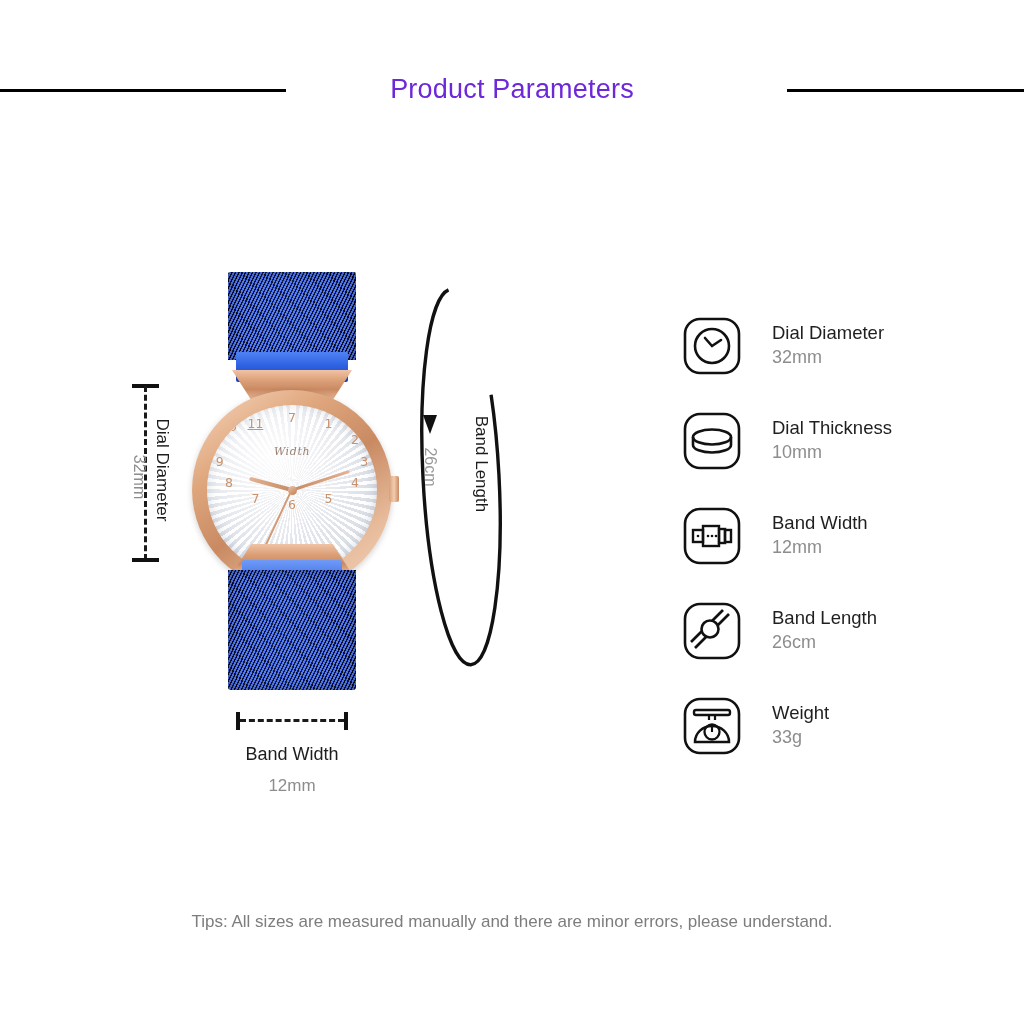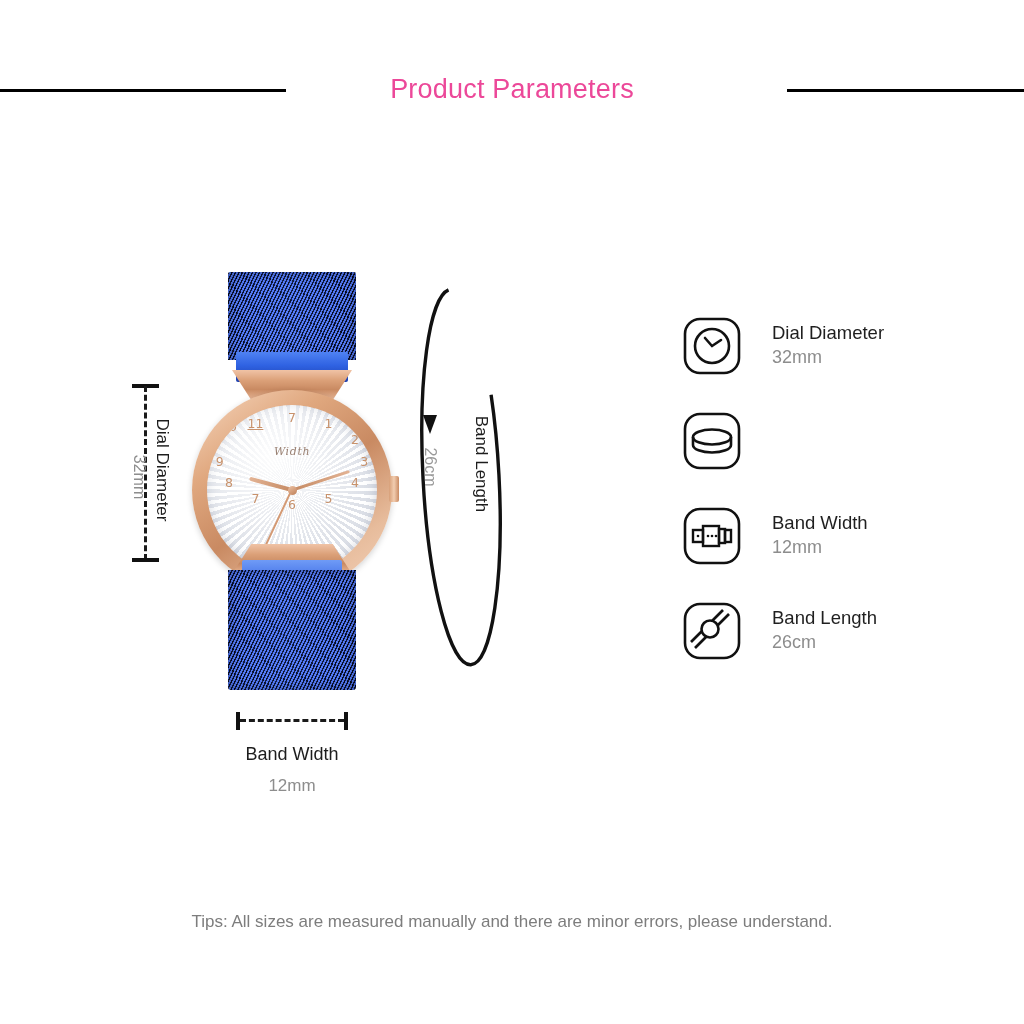--- a/index.html
+++ b/index.html
@@ -35,21 +35,21 @@
   #header .rule.right { left: 787px; width: 237px; }
   #page-title {
     position: absolute;
     top: 0;
     left: 312px;
     width: 400px;
     text-align: center;
     font-size: 27px;
     line-height: 54px;
     letter-spacing: .2px;
-    color: #ec4899;
+    color: #6d28d9;
     white-space: nowrap;
   }
 
   
   #watch-figure {
     position: absolute;
     left: 228px;
     top: 272px;
     width: 128px;
     height: 418px;
@@ -443,20 +443,24 @@
     </div>
   </div>
 
   <div class="spec-row">
     <div class="spec-icon">
       <svg width="62" height="62" viewBox="0 0 62 62">
         <rect x="4" y="4" width="54" height="54" rx="15" ry="15" fill="none" stroke="#111" stroke-width="2.6"></rect>
         <ellipse cx="31" cy="27" rx="19" ry="7.5" fill="none" stroke="#111" stroke-width="2.6"></ellipse>
         <path d="M12 27 v8 a19 7.5 0 0 0 38 0 v-8" fill="none" stroke="#111" stroke-width="2.6"></path>
       </svg>
+    </div>
+    <div class="spec-text">
+      <div class="spec-label">Dial Thickness</div>
+      <div class="spec-value">10mm</div>
     </div>
   </div>
 
   <div class="spec-row">
     <div class="spec-icon">
       <svg width="62" height="62" viewBox="0 0 62 62">
         <rect x="4" y="4" width="54" height="54" rx="15" ry="15" fill="none" stroke="#111" stroke-width="2.6"></rect>
         <rect x="12" y="25" width="10" height="12" fill="none" stroke="#111" stroke-width="2.4"></rect>
         <rect x="22" y="21" width="16" height="20" fill="none" stroke="#111" stroke-width="2.4"></rect>
         <rect x="38" y="24" width="6" height="14" fill="none" stroke="#111" stroke-width="2.4"></rect>
@@ -481,16 +485,32 @@
         <path d="M10 42 L42 10" stroke="#111" stroke-width="2.6"></path>
         <circle cx="29" cy="29" r="8.5" fill="#fff" stroke="#111" stroke-width="2.6"></circle>
       </svg>
     </div>
     <div class="spec-text">
       <div class="spec-label">Band Length</div>
       <div class="spec-value">26cm</div>
     </div>
   </div>
 
+  <div class="spec-row">
+    <div class="spec-icon">
+      <svg width="62" height="62" viewBox="0 0 62 62">
+        <rect x="4" y="4" width="54" height="54" rx="15" ry="15" fill="none" stroke="#111" stroke-width="2.6"></rect>
+        <rect x="13" y="15" width="36" height="5" rx="2" fill="none" stroke="#111" stroke-width="2.4"></rect>
+        <path d="M28 20 v5 M34 20 v5" stroke="#111" stroke-width="2.2"></path>
+        <path d="M14 47 a17 16 0 0 1 34 0 z" fill="none" stroke="#111" stroke-width="2.5"></path>
+        <circle cx="31" cy="37" r="7.5" fill="none" stroke="#111" stroke-width="2.3"></circle>
+        <path d="M31 37 v-5" stroke="#111" stroke-width="2.1"></path>
+      </svg>
+    </div>
+    <div class="spec-text">
+      <div class="spec-label">Weight</div>
+      <div class="spec-value">33g</div>
+    </div>
+  </div>
 
 </div>
 
 <div id="footer-tip">Tips: All sizes are measured manually and there are minor errors, please understand.</div>
 
 </body></html>

